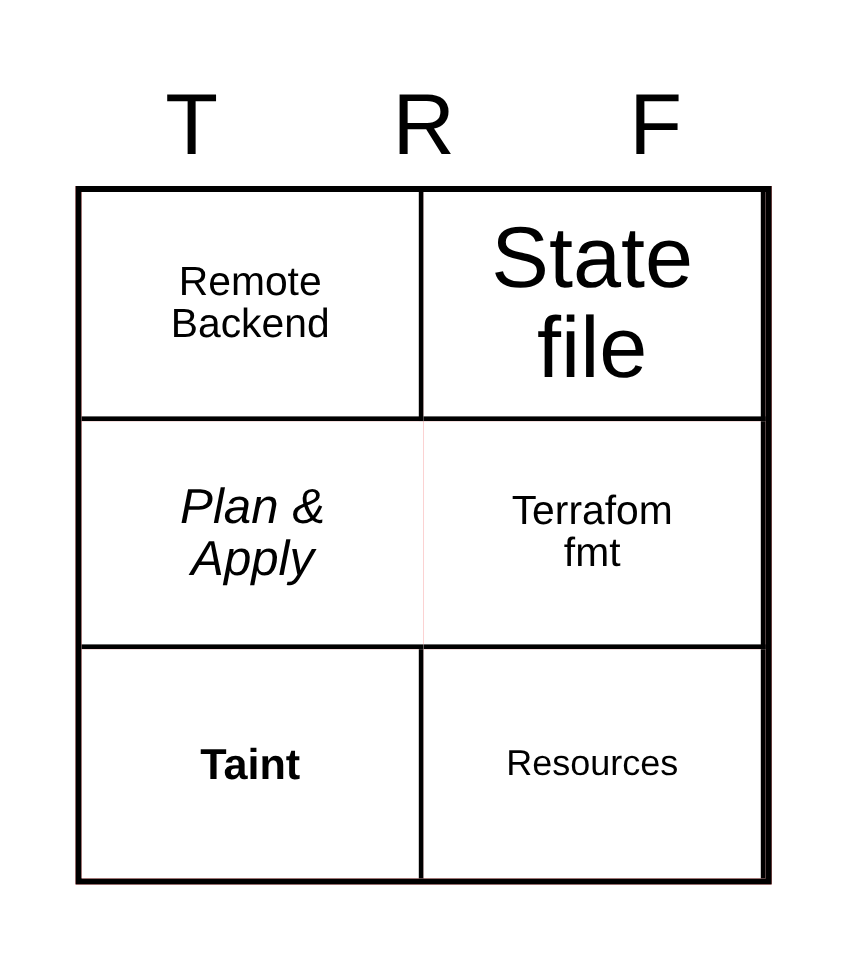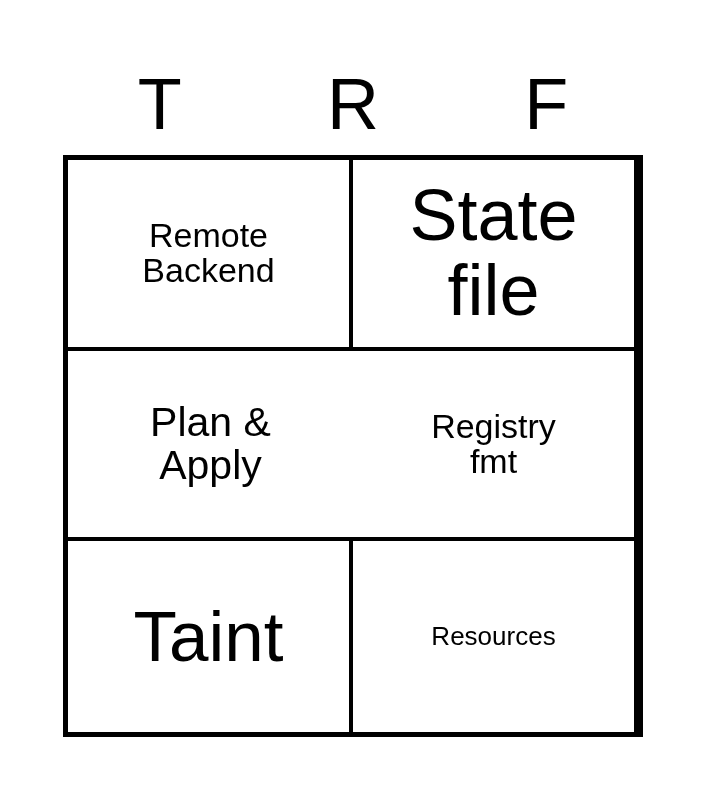--- a/index.html
+++ b/index.html
@@ -65,37 +65,37 @@
     background: #ffffff;
     display: flex;
     align-items: center;
     justify-content: center;
     text-align: center;
     padding: 2px 4px;
     overflow: hidden;
     border-right: 4px solid #000000;
     border-bottom: 4px solid #000000;
   }
-  .bingo-cell.col-3 { border-right: none; }
+  .bingo-cell.col-3 { border-right: none; font-style: italic; }
   .bingo-cell.row-3 { border-bottom: none; }
 
   .cell-text {
     display: block;
     width: 100%;
     line-height: 1.04;
     font-weight: 400;
     white-space: pre-line;
   }
 
   
   .size-xl   { font-size: 72px; }
-  .size-lg   { font-size: 71px; }
+  .size-lg   { font-size: 36px; font-weight: bold; }
   .size-md   { font-size: 41px; }
   .size-sm   { font-size: 34px; }
-  .size-xs   { font-size: 26px; }
+  .size-xs   { font-size: 30px; }
 </style>
 </head>
 <body>
 
 <div id="bingo-card">
 
   <div class="header-row">
     <div class="header-letter">T</div>
     <div class="header-letter">R</div>
     <div class="header-letter">F</div>
@@ -110,21 +110,21 @@
     <div class="bingo-cell row-1 col-2">
       <span class="cell-text size-xl">State
 file</span>
     </div>
     <div class="bingo-cell row-1 col-3">
       <span class="cell-text size-md">Plan &amp;
 Apply</span>
     </div>
 
     <div class="bingo-cell row-2 col-2">
-      <span class="cell-text size-sm">Registry
+      <span class="cell-text size-sm">Terrafom
 fmt</span>
     </div>
 
     <div class="bingo-cell row-3 col-1">
       <span class="cell-text size-lg">Taint</span>
     </div>
     <div class="bingo-cell row-3 col-2">
       <span class="cell-text size-xs">Resources</span>
     </div>
 

